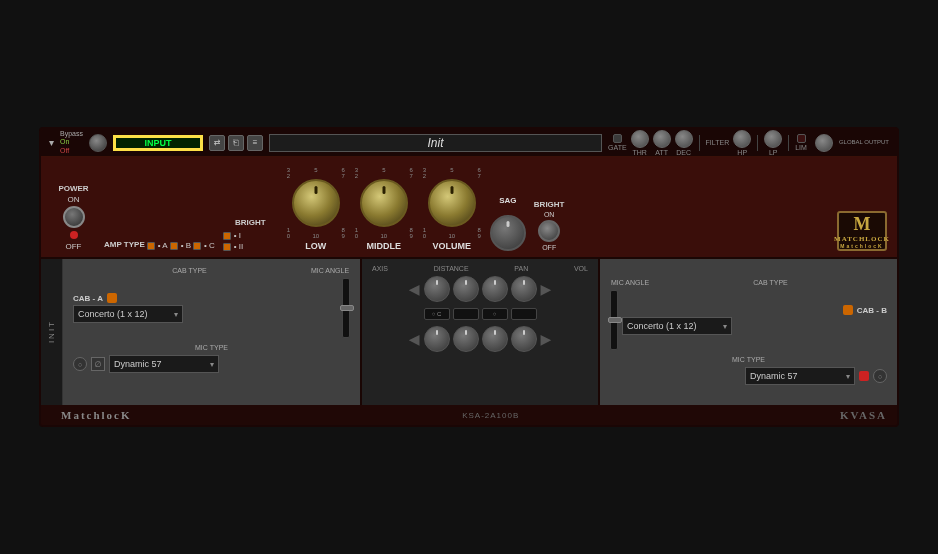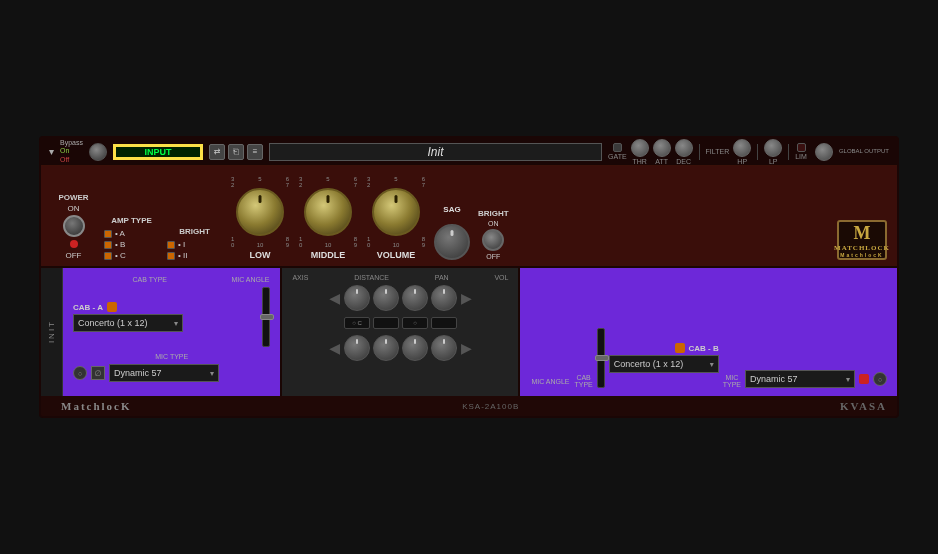--- a/index.html
+++ b/index.html
@@ -136,21 +136,21 @@
     }
     .power-off { color: #ccc; font-size: 8px; text-align: center; }
     .power-led {
       width: 8px; height: 8px;
       border-radius: 50%;
       background: #cc2222;
       margin: 1px auto;
     }
     .amp-type-section {
       display: flex;
-      flex-direction: column;
+      flex-direction: row;
       gap: 2px;
       min-width: 55px;
     }
     .section-header {
       font-size: 8px;
       color: #ccc;
       text-align: center;
       font-weight: bold;
       margin-bottom: 2px;
     }
@@ -276,21 +276,21 @@
       gap: 1px;
     }
     .proc-knob-sm {
       width: 18px; height: 18px;
       border-radius: 50%;
       background: radial-gradient(circle at 40% 35%, #888, #444);
       border: 1px solid #666;
     }
     
     .cab-section {
-      background: #6d28d9;
+      background: #404040;
       border-top: 2px solid #1a0604;
       display: flex;
       align-items: stretch;
       min-height: 130px;
     }
     .init-tab {
       background: #1a1a1a;
       width: 22px;
       display: flex;
       align-items: center;
@@ -307,23 +307,23 @@
     }
     .cab-left {
       flex: 1;
       padding: 8px 10px;
       display: flex;
       flex-direction: column;
       gap: 4px;
     }
     .cab-right {
       flex: 1;
-      padding: 8px 10px;
-      display: flex;
-      flex-direction: row;
+      padding: 20px 10px;
+      display: flex;
+      flex-direction: column;
       gap: 4px;
       align-items: flex-end;
     }
     .cab-name-row {
       display: flex;
       align-items: center;
       gap: 4px;
     }
     .cab-id {
       font-size: 8px;

